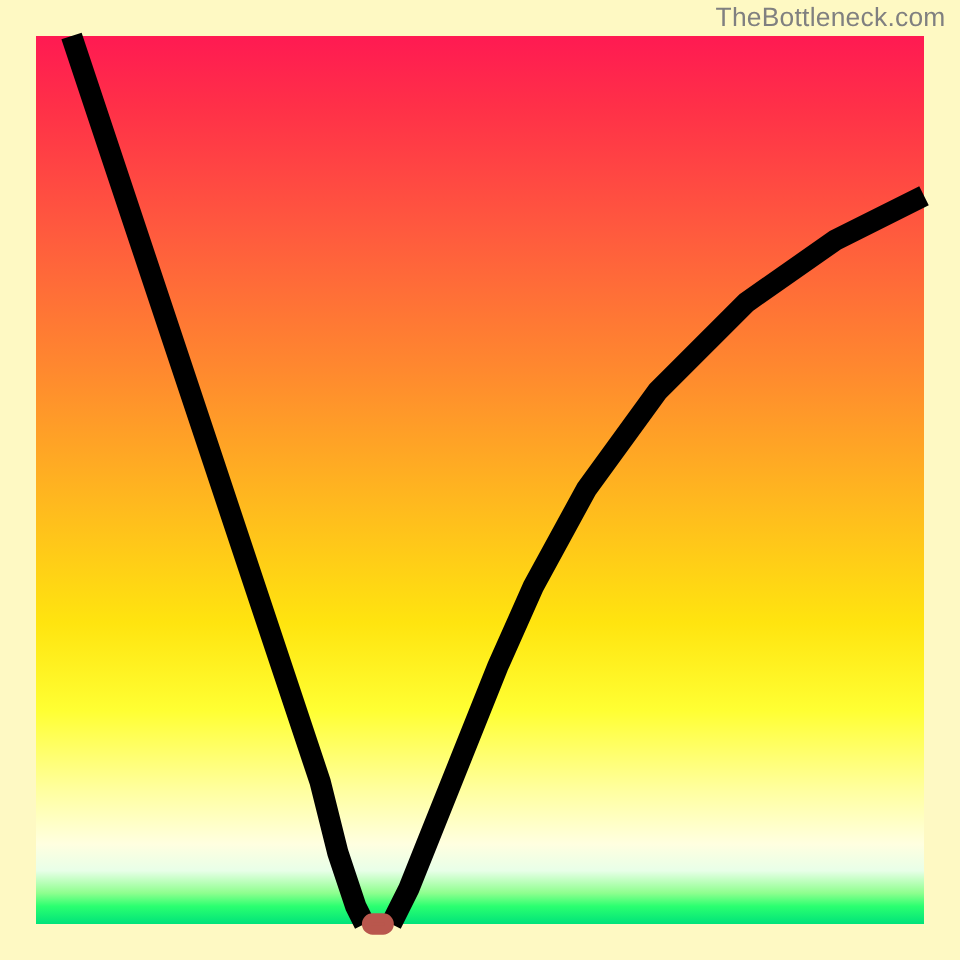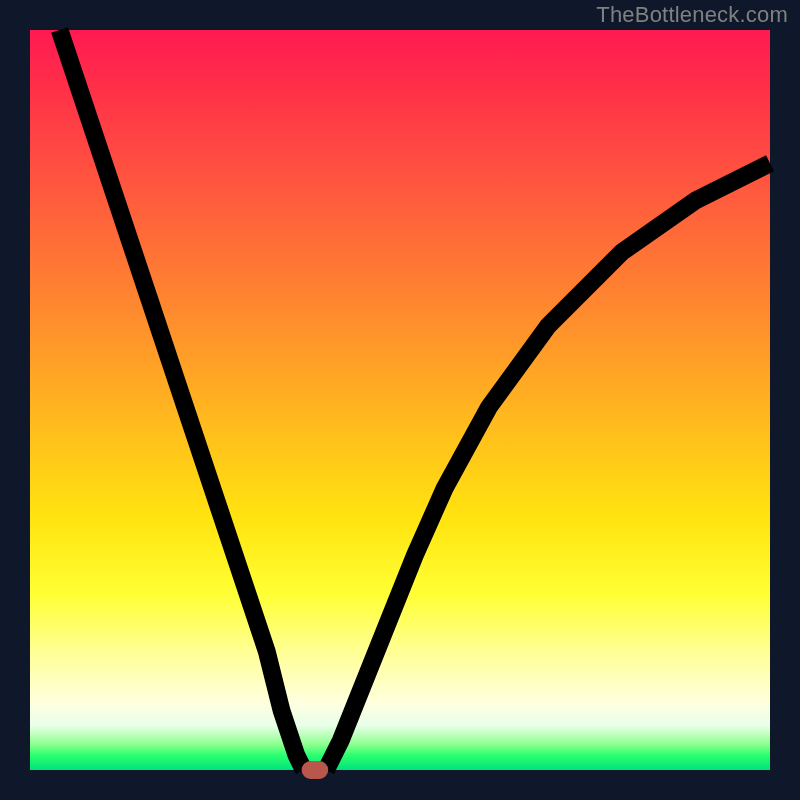--- a/index.html
+++ b/index.html
@@ -10,21 +10,21 @@
     background: #000;
     overflow: hidden;
     font-family: Arial, Helvetica, sans-serif;
   }
   .frame {
     position: absolute;
     left: 0;
     top: 0;
     width: 800px;
     height: 800px;
-    background: #0f172a;
+    background: #fef9c3;
   }
   .plot {
     position: absolute;
     left: 30px;
     top: 30px;
     width: 740px;
     height: 740px;
     
     background: linear-gradient(
       to bottom,

